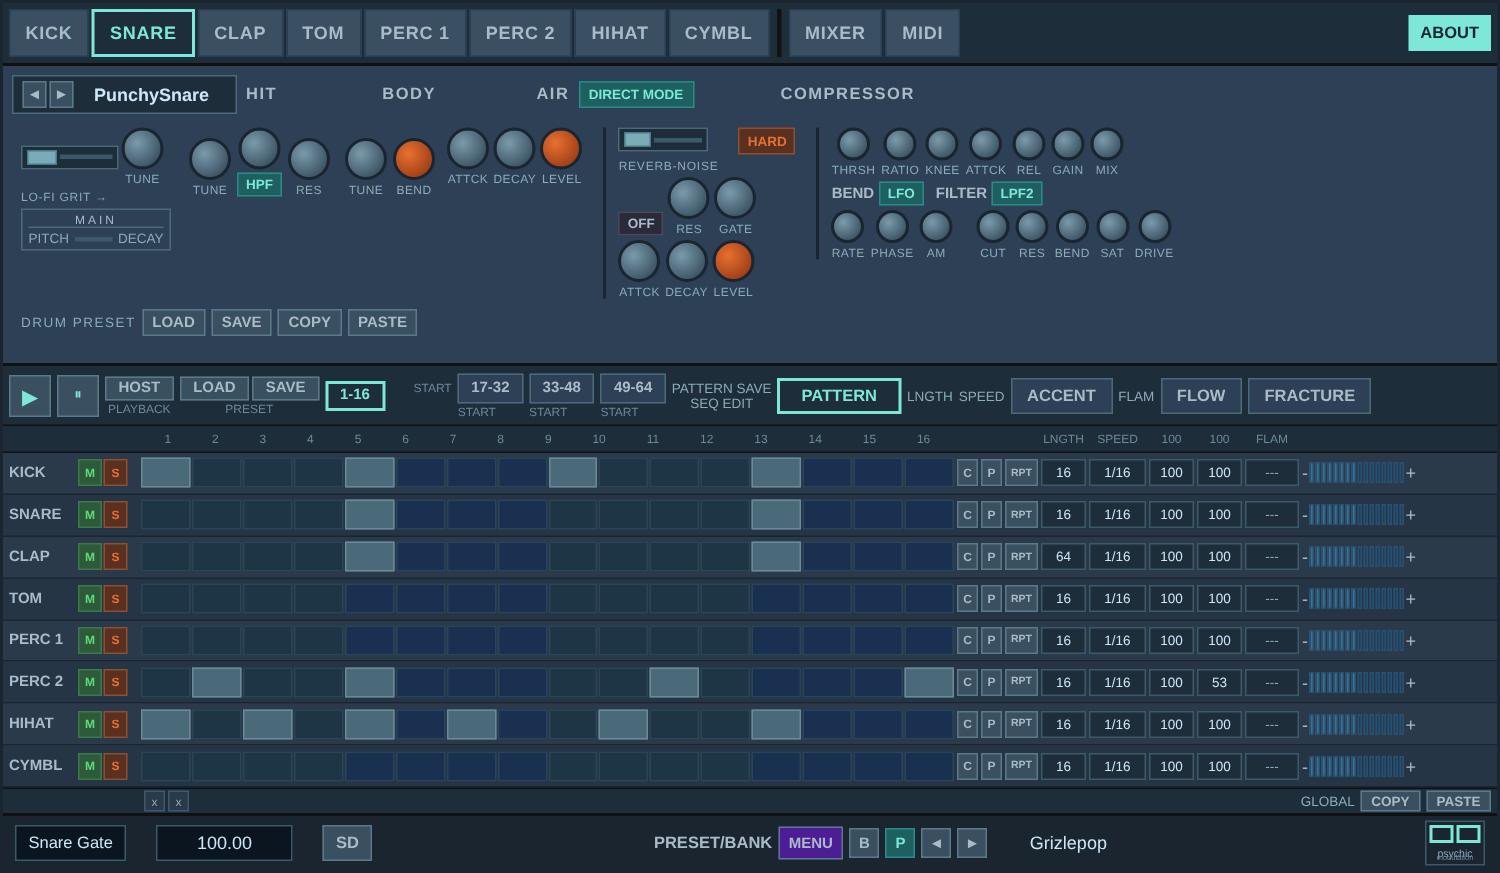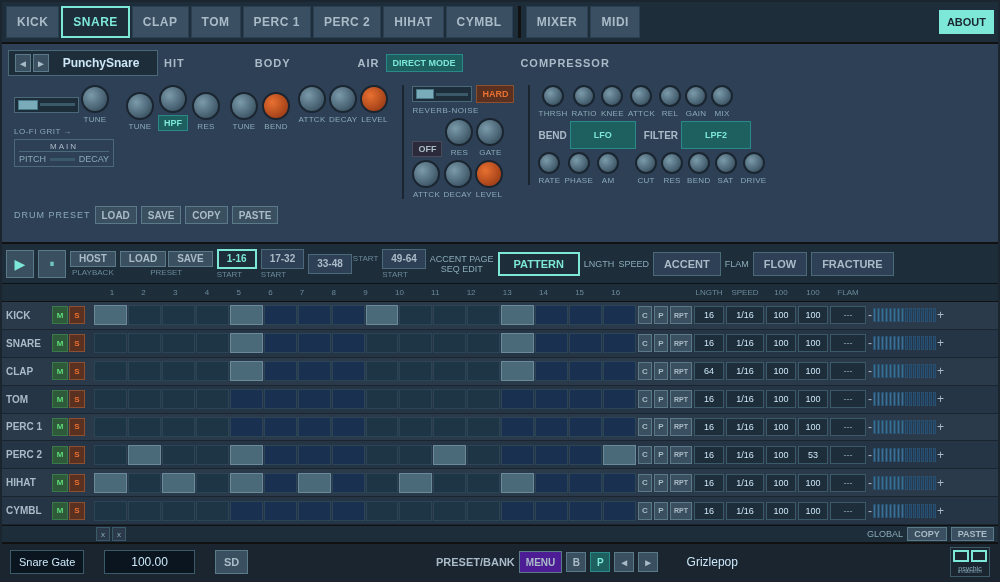--- a/index.html
+++ b/index.html
@@ -668,25 +668,25 @@
     }
     .filter-row {
       display: flex;
       align-items: center;
       gap: 3px;
     }
     .lfo-btn, .filter-type-btn {
       background: #1e6060;
       color: #7de8d8;
       border: 1px solid #2a8a8a;
-      padding: 1px 23px;
+      padding: 1px 5px;
       font-size: 9px;
       font-weight: bold;
       cursor: pointer;
-      height: 28px;
+      height: 16px;
     }
     .pitch-label { color: #8aabb8; font-size: 9px; }
     .decay-label { color: #8aabb8; font-size: 9px; }
   </style>
 </head>
 <body>
 
 <div class="main-container">
 
   <div class="top-nav">
@@ -784,21 +784,21 @@
             <span class="knob-label">DECAY</span>
           </div>
           <div class="knob-group">
             <div class="knob orange"></div>
             <span class="knob-label">LEVEL</span>
           </div>
         </div>
       </div>
 
       <div style="display:flex;flex-direction:column;gap:3px;margin-left:8px;border-left:2px solid #1a2530;padding-left:8px;">
-        <div style="display:flex;align-items:center;gap:4px;">
+        <div style="display:flex;gap:20px;">
           <div style="background:#1e2d3a;border:1px solid #4a6a7a;height:16px;width:60px;display:flex;align-items:center;padding:0 3px;">
             <div style="width:18px;height:10px;background:#7aabb8;border:1px solid #4a7a8a;"></div>
             <div style="flex:1;height:3px;background:#3a5a6a;margin-left:2px;"></div>
           </div>
           <button class="hard-btn">HARD</button>
         </div>
         <span style="color:#8aabb8;font-size:8px;letter-spacing:0.5px;">REVERB-NOISE</span>
         <div style="display:flex;gap:3px;align-items:flex-end;">
           <div class="knob-group">
             <button class="off-btn">OFF</button>
@@ -927,38 +927,38 @@
         <span class="playback-label">PLAYBACK</span>
       </div>
       <div class="preset-group">
         <div class="preset-btns-row">
           <button class="host-btn">LOAD</button>
           <button class="host-btn">SAVE</button>
         </div>
         <span class="playback-label">PRESET</span>
       </div>
 
-      <div style="display:flex;flex-direction:column;gap:1px;">
+      <div style="display:flex;flex-direction:row;gap:19px;">
         <button class="page-btn">1-16</button>
         <span class="start-label">START</span>
       </div>
       <div style="display:flex;flex-direction:column;gap:1px;">
         <button class="page-btn-inactive">17-32</button>
         <span class="start-label">START</span>
       </div>
-      <div style="display:flex;flex-direction:row;gap:1px;">
+      <div style="display:flex;flex-direction:column;gap:1px;">
         <button class="page-btn-inactive">33-48</button>
         <span class="start-label">START</span>
       </div>
       <div style="display:flex;flex-direction:column;gap:1px;">
         <button class="page-btn-inactive">49-64</button>
         <span class="start-label">START</span>
       </div>
       <div style="display:flex;flex-direction:column;align-items:center;">
-        <span style="color:#8aabb8;font-size:9px;">ACCENT PAGE</span>
+        <span style="color:#8aabb8;font-size:9px;">PATTERN SAVE</span>
         <span class="seq-edit-label">SEQ EDIT</span>
       </div>
       <button class="pattern-btn">PATTERN</button>
       <div style="display:flex;flex-direction:column;align-items:center;">
         <div style="display:flex;gap:4px;">
           <span style="color:#8aabb8;font-size:9px;">LNGTH</span>
           <span style="color:#8aabb8;font-size:9px;">SPEED</span>
         </div>
       </div>
       <button class="section-header-btn">ACCENT</button>

